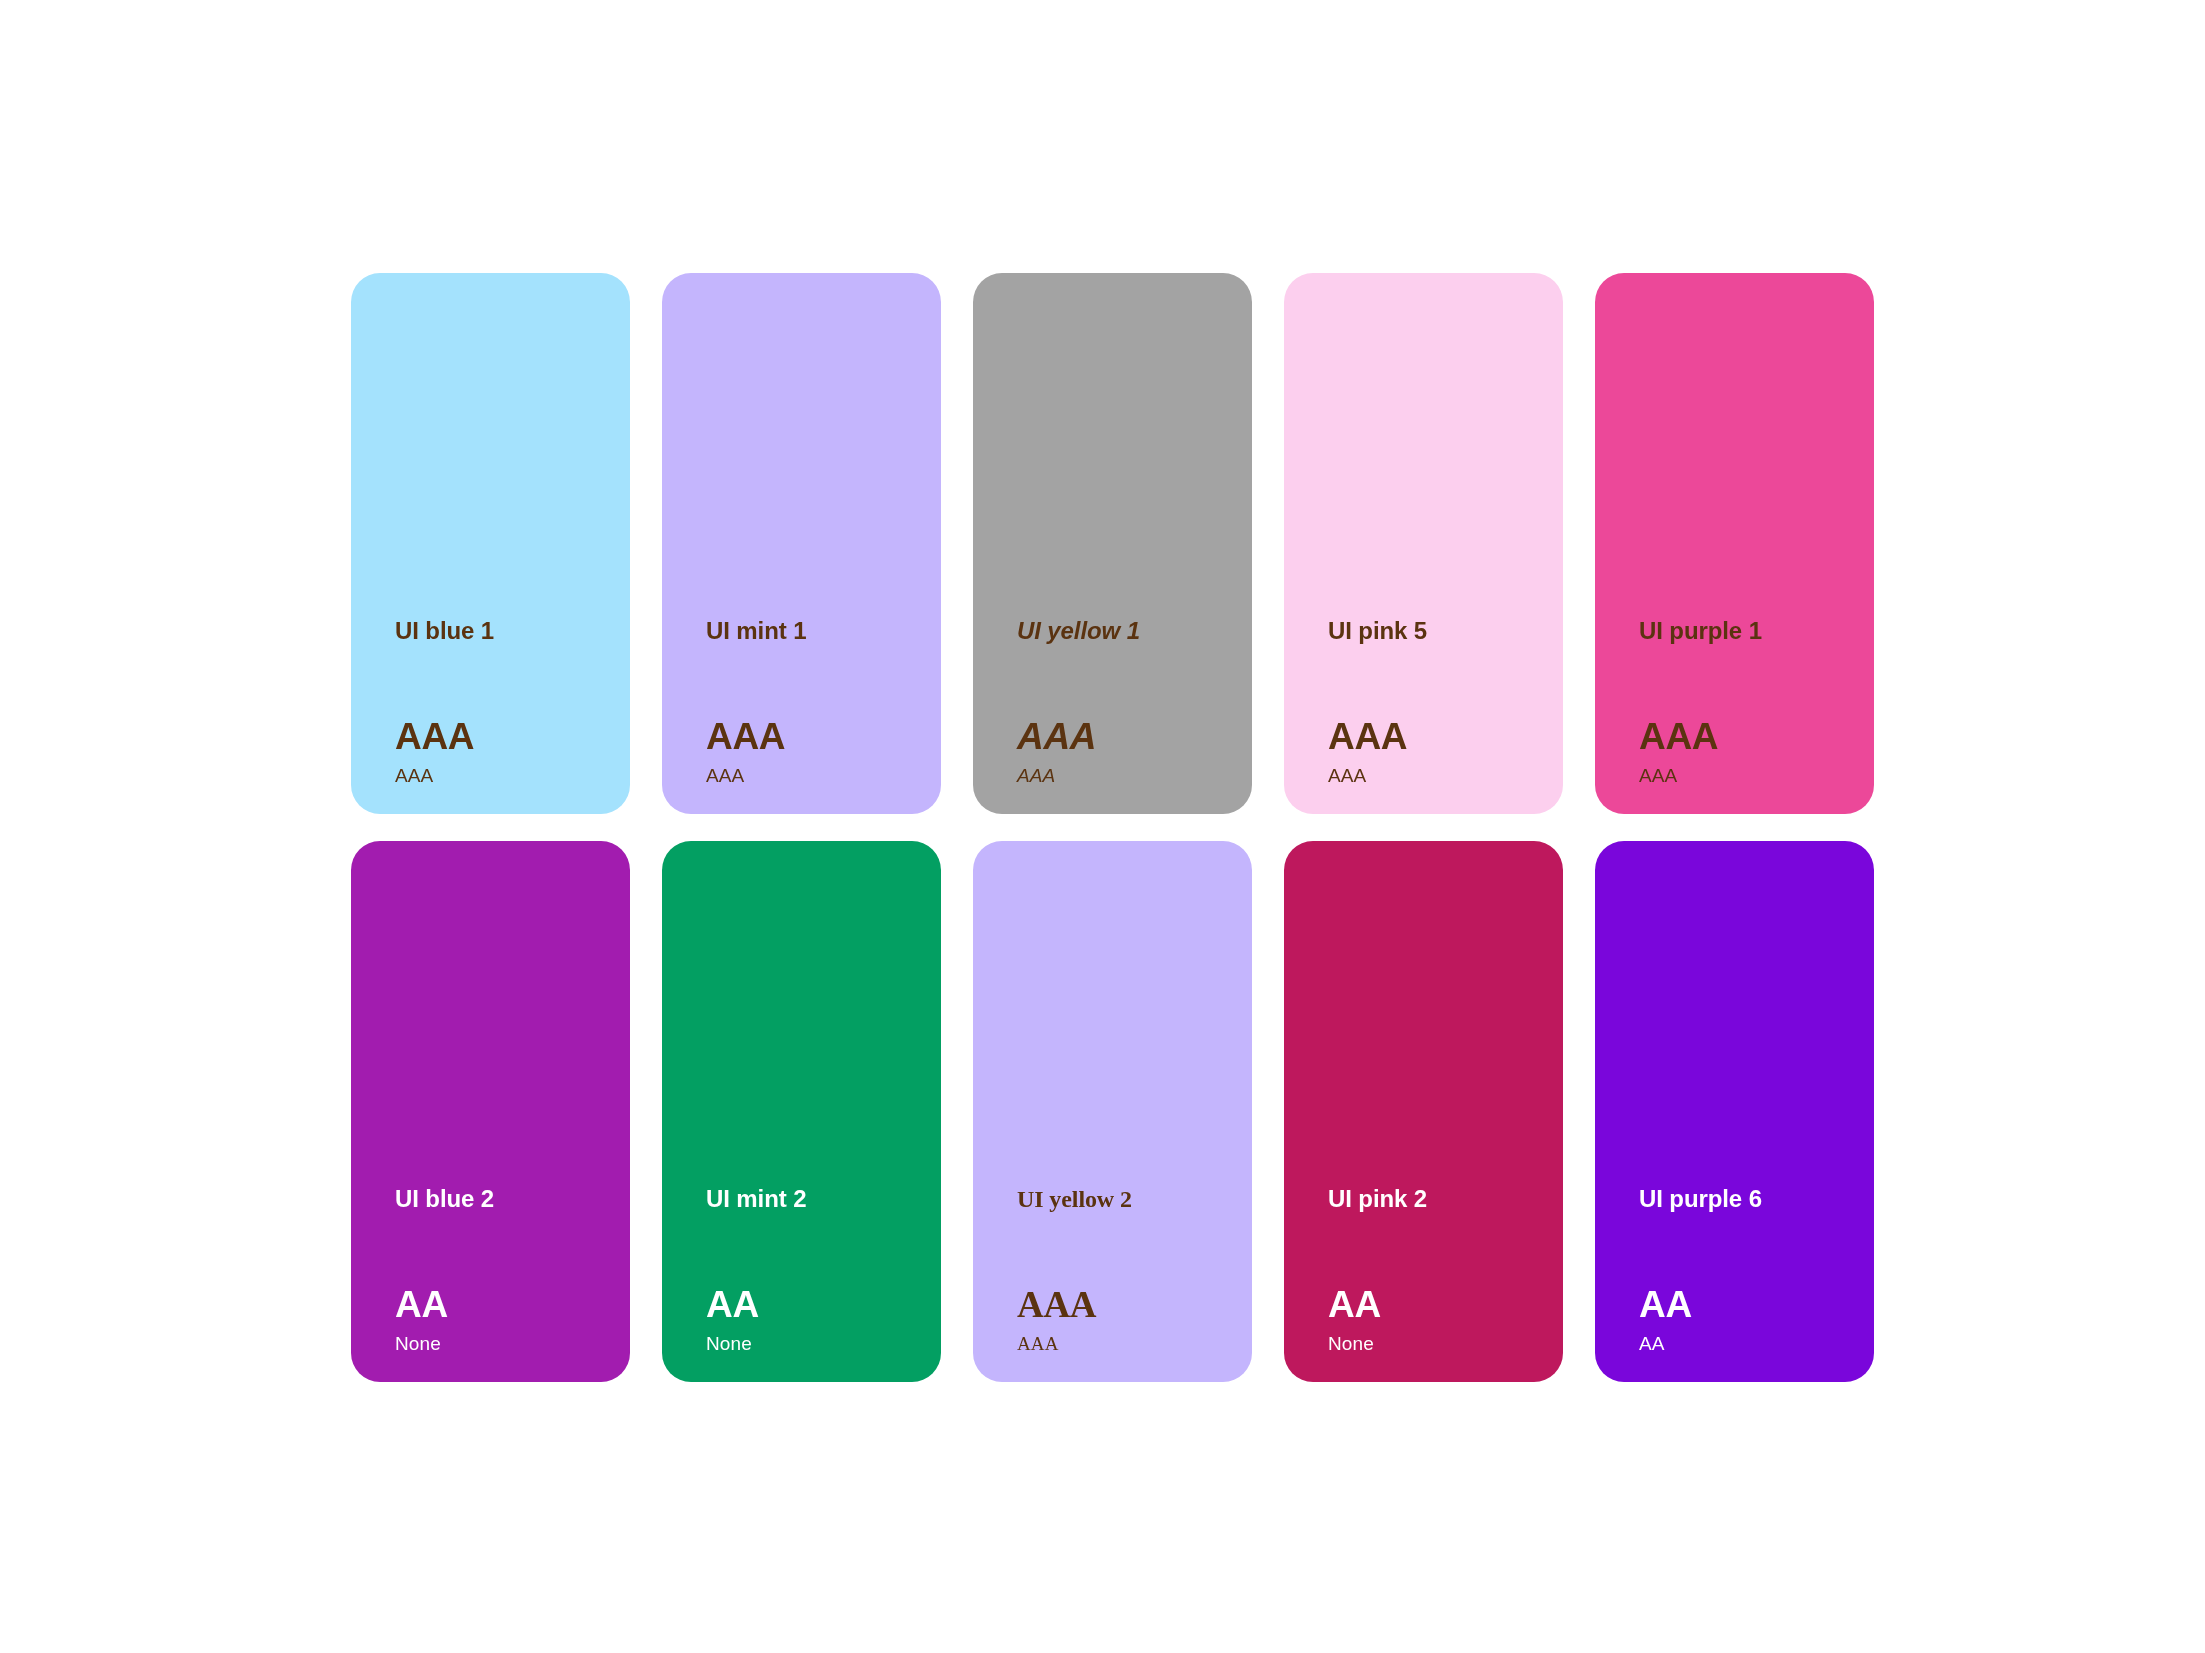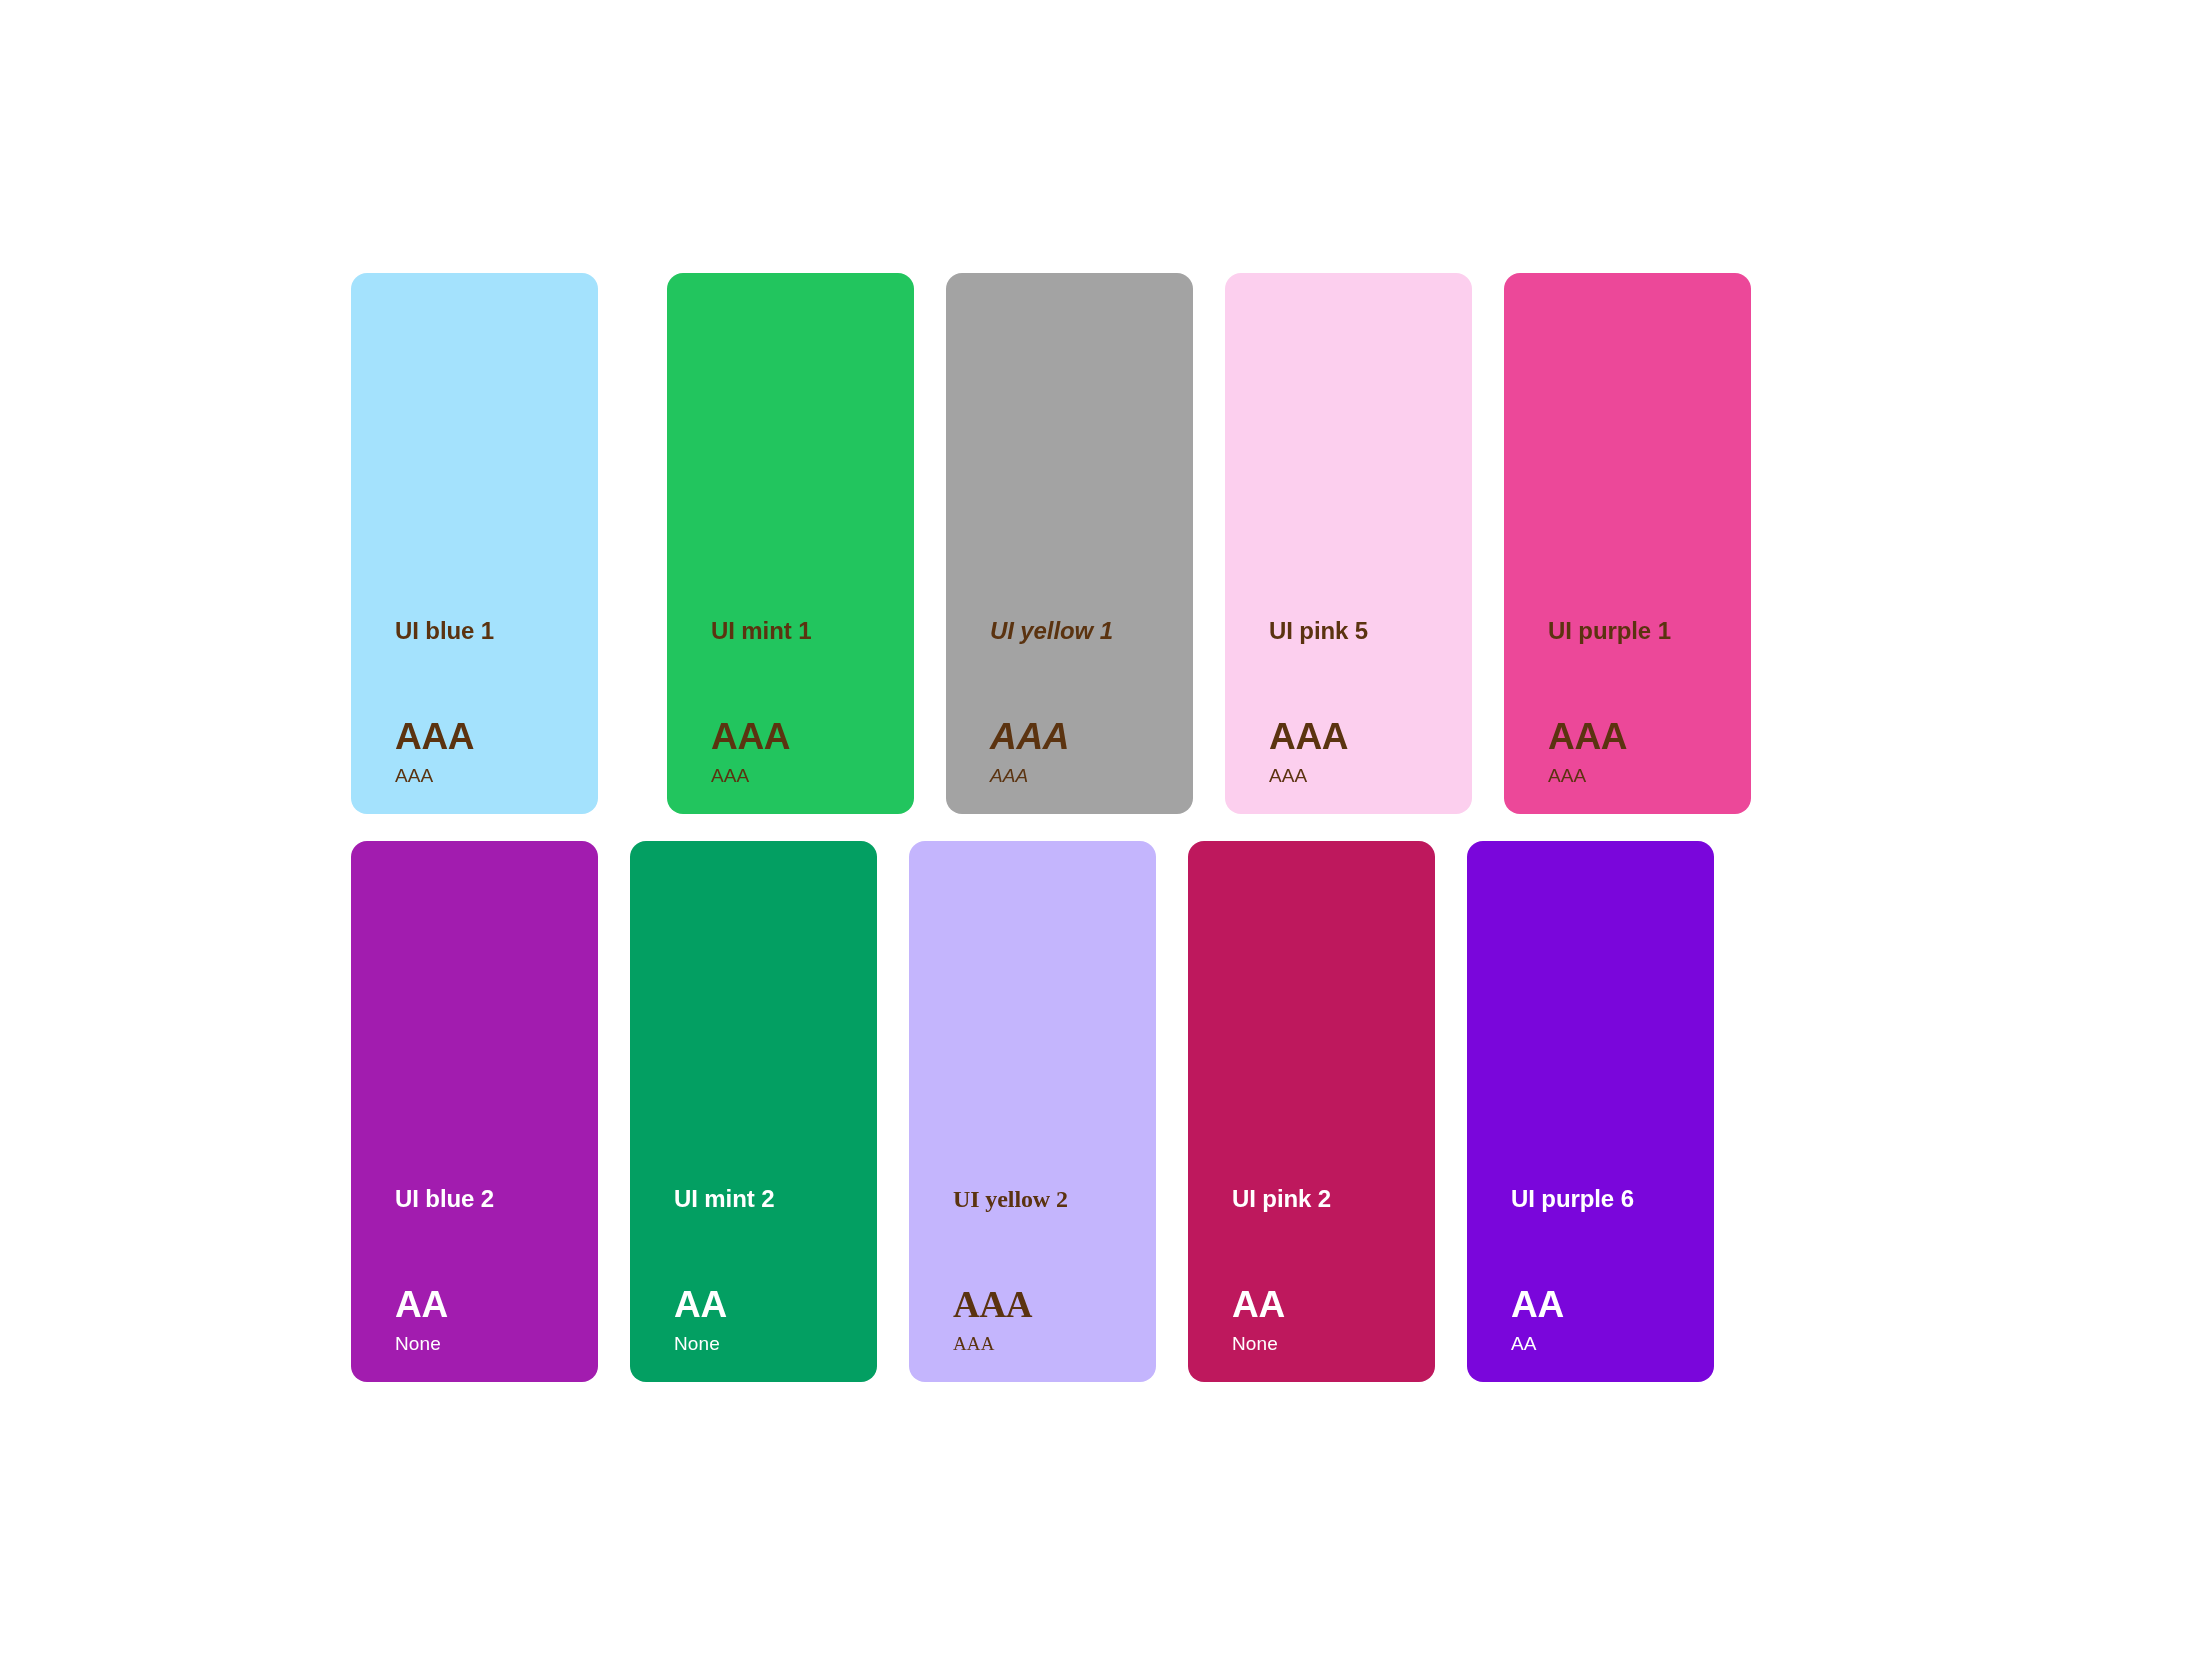--- a/index.html
+++ b/index.html
@@ -29,23 +29,23 @@
 
   .swatch-row {
     display: flex;
     flex-direction: row;
     gap: 32px;
     height: 541px;
   }
 
   .swatch-card {
     position: relative;
-    width: 247px;
+    width: 279px;
     height: 541px;
-    border-radius: 16px;
+    border-radius: 29px;
     box-sizing: border-box;
     overflow: hidden;
     flex: 0 0 auto;
   }
 
   .swatch-body {
     position: absolute;
     left: 44px;
     right: 14.4px;
     bottom: 0;
@@ -93,21 +93,21 @@
   <div class="swatch-row">
 
     <div class="swatch-card" style="background: rgb(164, 226, 253); color: rgb(91, 51, 16);">
       <div class="swatch-body">
         <div class="swatch-name">UI blue 1</div>
         <div class="contrast-large">AAA</div>
         <div class="contrast-small">AAA</div>
       </div>
     </div>
 
-    <div class="swatch-card" style="background: #22c55e; color: rgb(91, 51, 16); margin-left: 37px;">
+    <div class="swatch-card" style="background: #c4b5fd; color: rgb(91, 51, 16);">
       <div class="swatch-body">
         <div class="swatch-name">UI mint 1</div>
         <div class="contrast-large">AAA</div>
         <div class="contrast-small">AAA</div>
       </div>
     </div>
 
     <div class="swatch-card" style="background: #a3a3a3; color: rgb(91, 51, 16); font-style: italic;">
       <div class="swatch-body">
         <div class="swatch-name">UI yellow 1</div>

